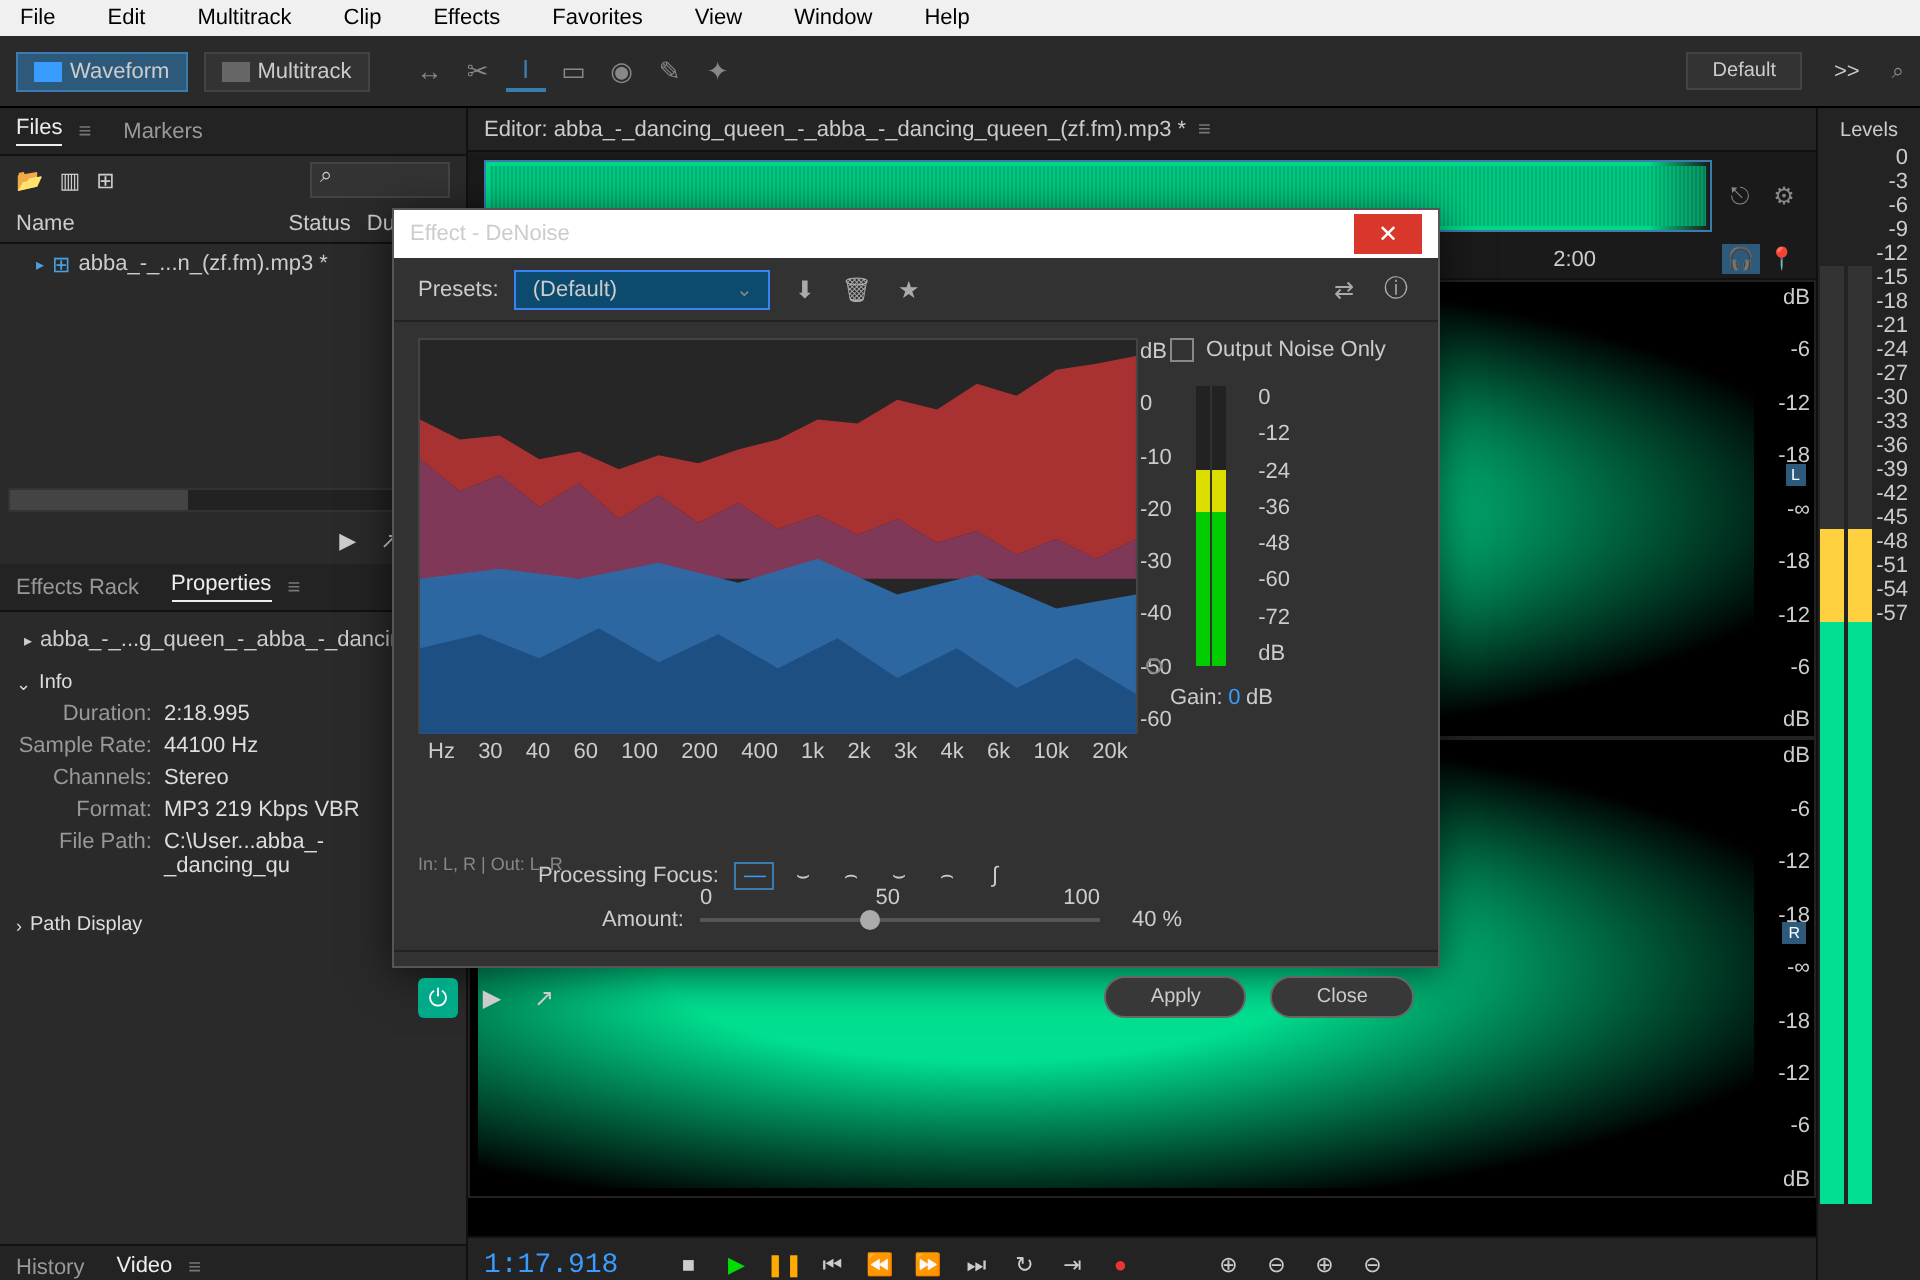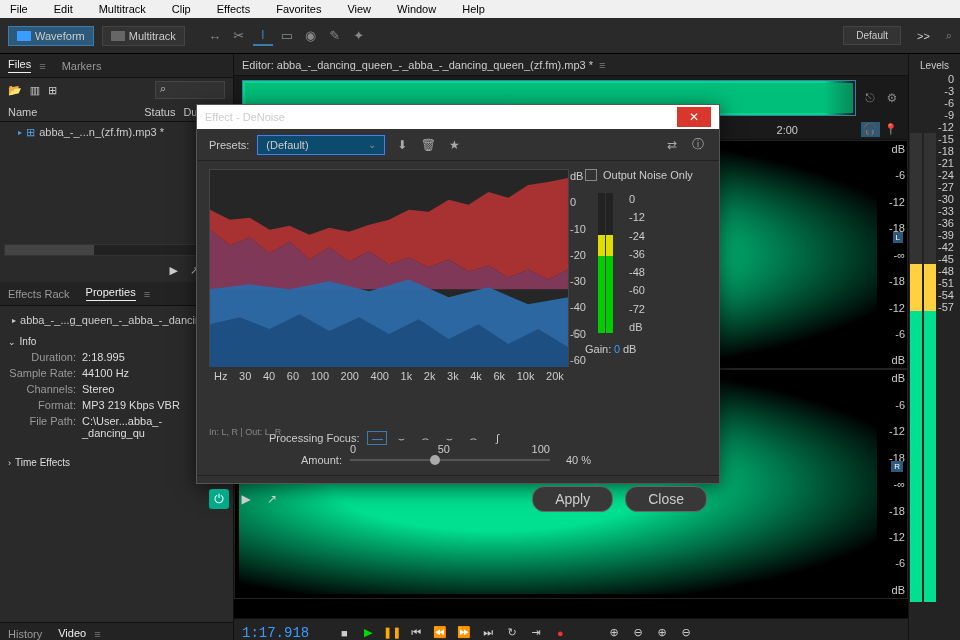--- a/index.html
+++ b/index.html
@@ -86,21 +86,21 @@
 .amount-row{display:flex;align-items:center;gap:8px;padding:4px 12px;font-size:10px}
 .amount-row .slider{width:200px;height:14px;position:relative}
 .amount-row .slider::before{content:"";position:absolute;left:0;right:0;top:6px;height:2px;background:#555}
 .amount-row .slider .thumb{position:absolute;left:40%;top:2px;width:10px;height:10px;background:#aaa;border-radius:50%}
 .amount-row .ticks{position:absolute;left:0;right:0;top:-10px;display:flex;justify-content:space-between;font-size:8px;color:#888}
 .amount-row .val{color:#3a9cff;margin-left:8px}
 .modal-footer{height:46px;border-top:1px solid #222;display:flex;align-items:center;padding:0 12px;gap:8px;margin-top:4px}
 .io-label{font-size:9px;color:#888;position:absolute;left:12px;bottom:46px}
 .pwr{width:20px;height:20px;background:#0a8;border-radius:3px;display:flex;align-items:center;justify-content:center;color:#fff;font-size:12px}
 .mf-ico{width:18px;height:18px;display:flex;align-items:center;justify-content:center;color:#ccc;font-size:12px}
-.mf-btn{margin-left:auto;padding:4px 22px;border:1px solid #666;border-radius:12px;font-size:14px;background:#383838}
+.mf-btn{margin-left:auto;padding:4px 22px;border:1px solid #666;border-radius:12px;font-size:10px;background:#383838}
 .mf-btn+.mf-btn{margin-left:4px}
 </style>
 </head>
 <body>
 
 <div class="menubar">
   <span>File</span>
   <span>Edit</span>
   <span>Multitrack</span>
   <span>Clip</span>
@@ -192,21 +192,21 @@
           <span class="val">Stereo</span>
         </div>
       <div class="prop-row">
           <span class="lbl">Format:</span>
           <span class="val">MP3 219 Kbps VBR</span>
         </div>
       <div class="prop-row">
           <span class="lbl">File Path:</span>
           <span class="val">C:\User...abba_-_dancing_qu</span>
         </div>
-      <div class="section-hdr collapsed" style="margin-top:10px">Time Effects</div>
+      <div class="section-hdr collapsed" style="margin-top:10px">Path Display</div>
     </div>
     <div class="panel-tabs" style="border-top:1px solid #111">
       <span>History</span>
       <span class="active">Video</span>
       <span style="margin-left:-8px;color:#777">≡</span>
     </div>
   </div>
 
   <div class="editor-area">
     <div class="editor-tab">

